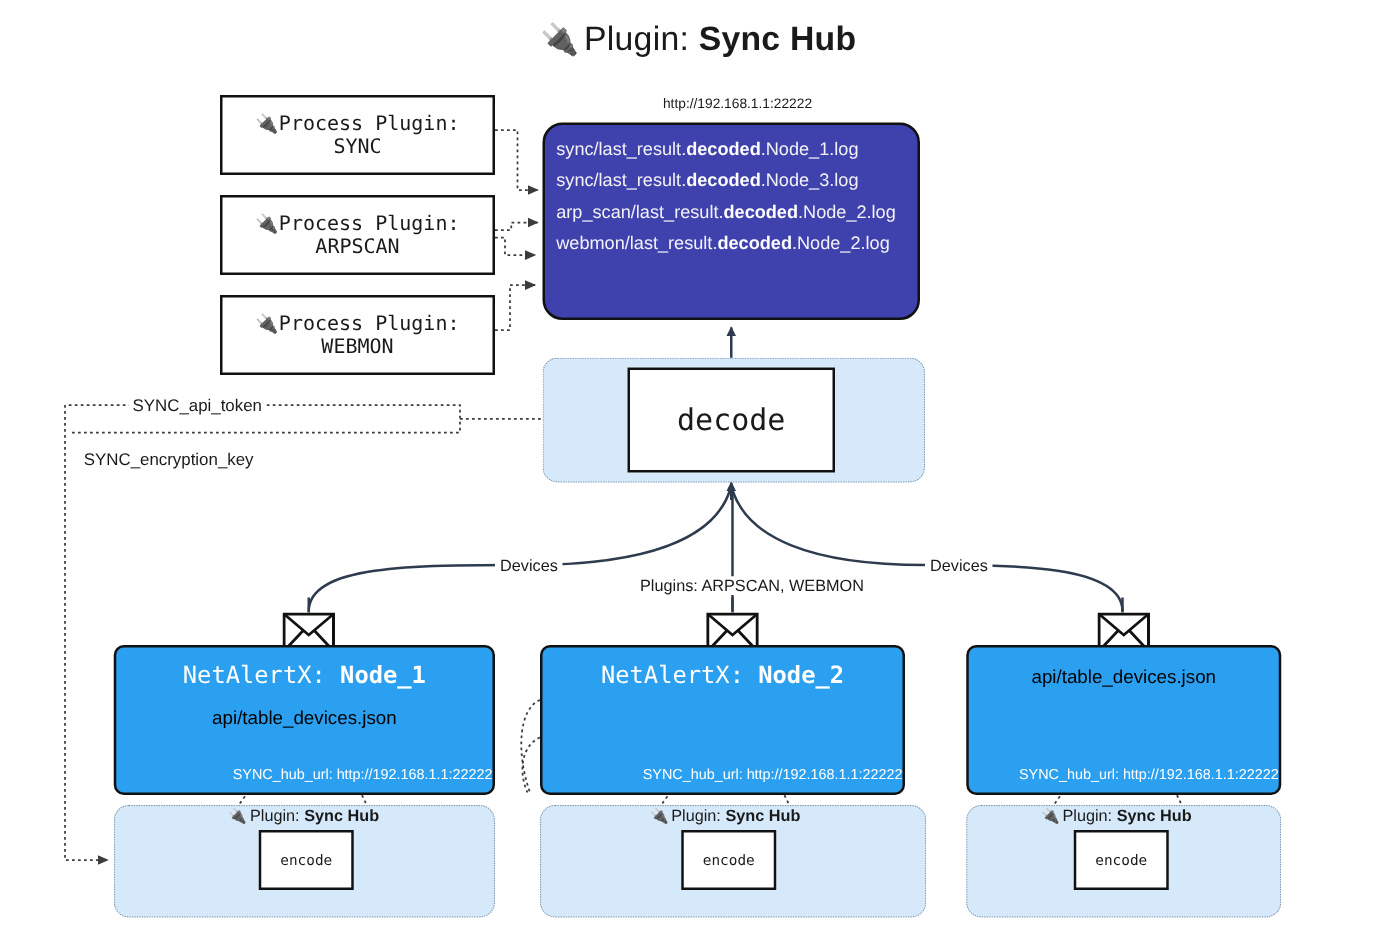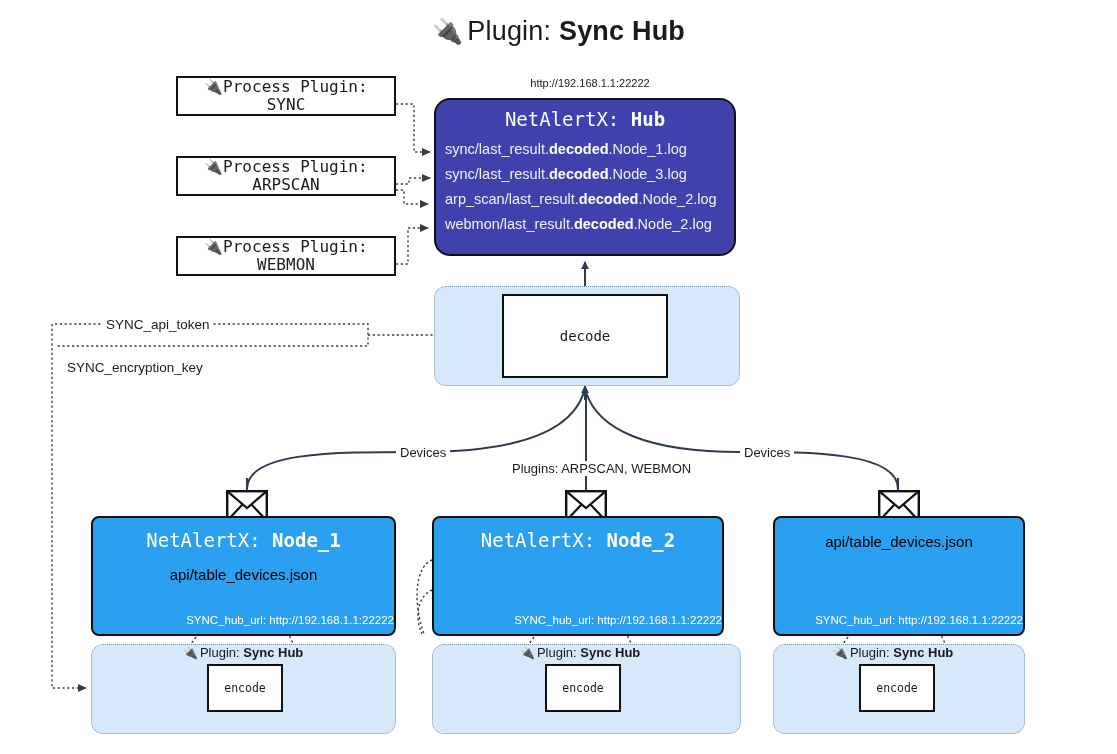--- a/index.html
+++ b/index.html
@@ -37,21 +37,21 @@
     position: absolute;
     left: 465px; top: 77px; width: 250px;
     text-align: center;
     font-size: 11px;
     color: #1a1a1a;
   }
 
   
   .proc-box {
     position: absolute;
-    width: 220px; height: 40px;
+    width: 220px; height: 64px;
     background: #ffffff;
     border: 2px solid #111111;
     box-sizing: border-box;
     display: flex;
     flex-direction: column;
     align-items: center;
     justify-content: center;
     font-family: "DejaVu Sans Mono", "Liberation Mono", monospace;
     font-size: 16px;
     line-height: 1.15;
@@ -104,21 +104,21 @@
   }
   .decode-box {
     position: absolute;
     left: 502px; top: 294px;
     width: 166px; height: 84px;
     background: #ffffff;
     border: 2px solid #111111;
     box-sizing: border-box;
     display: flex; align-items: center; justify-content: center;
     font-family: "DejaVu Sans Mono", "Liberation Mono", monospace;
-    font-size: 14px;
+    font-size: 24px;
   }
 
   
   .param-label {
     position: absolute;
     font-size: 13.5px;
     background: #ffffff;
     padding: 0 3px;
     white-space: nowrap;
   }
@@ -314,24 +314,20 @@
   </div>
 
   <div class="proc-box" id="proc-webmon">
     <div class="l1">
       <span class="plug">🔌</span><span>Process Plugin:</span>
     </div>
     <div class="l2">WEBMON</div>
   </div>
 
   <div class="hub">
-    <div class="hub-title">
-      <span>NetAlertX:</span>
-      <b>Hub</b>
-    </div>
     <div class="loglines">
       <div class="logline"><span>sync/last_result.</span><b>decoded</b><span>.Node_1.log</span></div>
       <div class="logline"><span>sync/last_result.</span><b>decoded</b><span>.Node_3.log</span></div>
       <div class="logline"><span>arp_scan/last_result.</span><b>decoded</b><span>.Node_2.log</span></div>
       <div class="logline"><span>webmon/last_result.</span><b>decoded</b><span>.Node_2.log</span></div>
     </div>
   </div>
 
   <div class="decode-wrap"></div>
   <div class="decode-box">decode</div>

